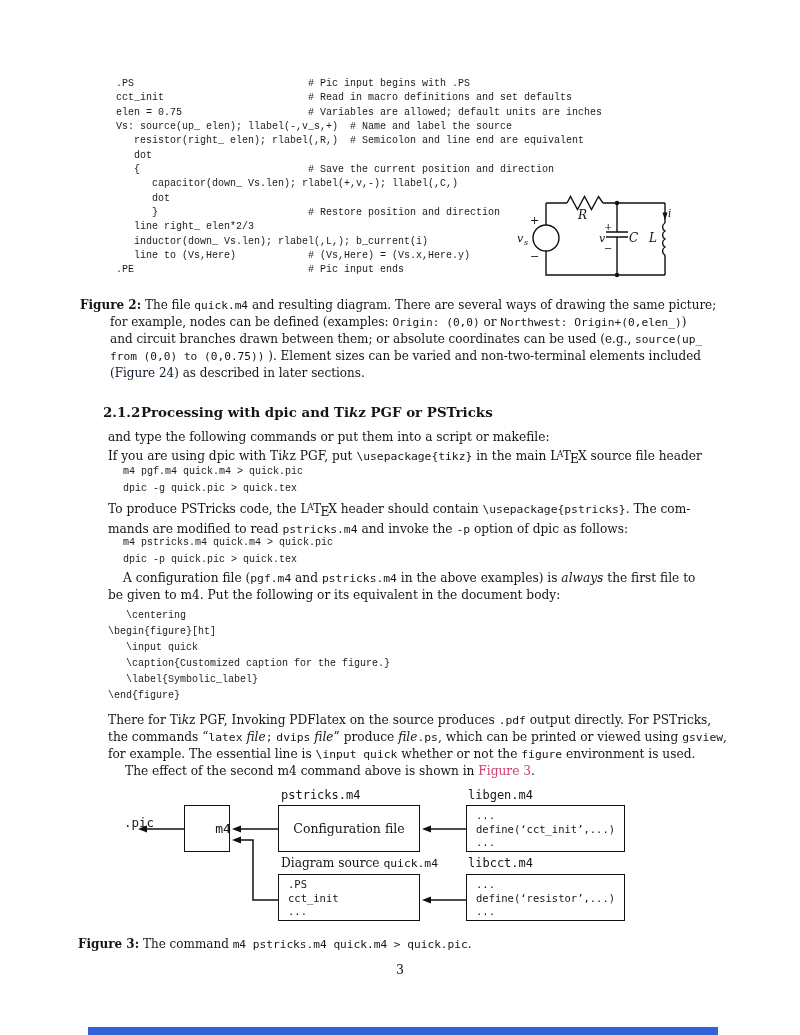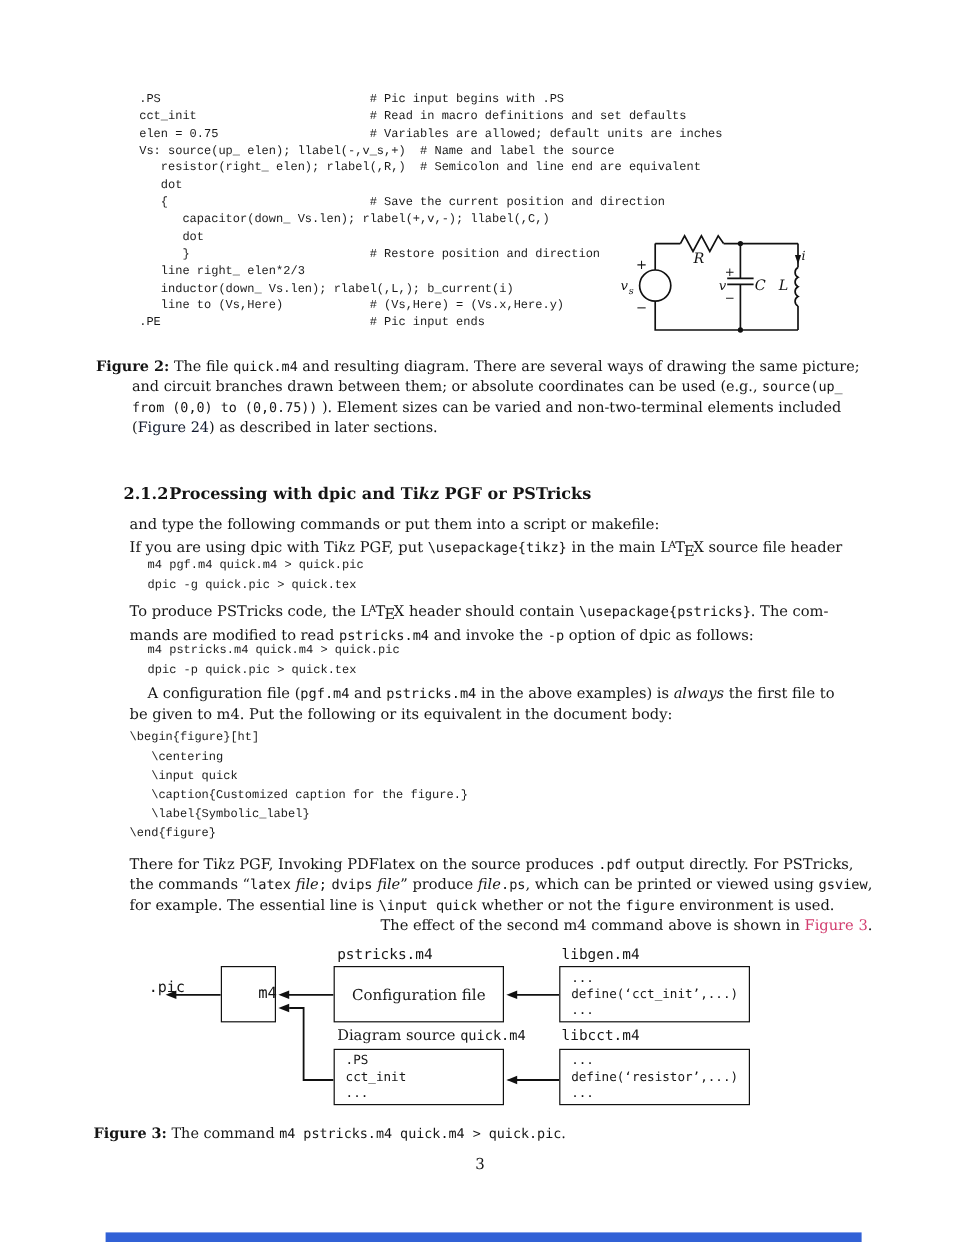--- a/index.html
+++ b/index.html
@@ -73,20 +73,21 @@
       <text x="84" y="49" font-style="italic">v</text>
       <text x="89" y="59" font-size="10">−</text>
       <text x="114" y="49" font-size="12" font-style="italic">C</text>
       <text x="134" y="49" font-size="12" font-style="italic">L</text>
       <text x="153" y="24" font-size="10.5" font-style="italic">i</text>
     </g>
   </svg>
 
   <div class="abs caption" style="left:80px;top:297px;">
     <div class="bodyline"><span class="s-bf">Figure 2:</span><span class="s-rm"> The file </span><span class="s-tt">quick.m4</span><span class="s-rm"> and resulting diagram. There are several ways of drawing the same picture;</span></div>
+    <div class="bodyline cont"><span class="s-rm">for example, nodes can be defined (examples: </span><span class="s-tt">Origin: (0,0)</span><span class="s-rm"> or </span><span class="s-tt">Northwest: Origin+(0,elen_)</span><span class="s-rm">)</span></div>
     <div class="bodyline cont"><span class="s-rm">and circuit branches drawn between them; or absolute coordinates can be used (e.g., </span><span class="s-tt">source(up_</span></div>
     <div class="bodyline cont"><span class="s-tt">from (0,0) to (0,0.75))</span><span class="s-rm"> ). Element sizes can be varied and non-two-terminal elements included</span></div>
     <div class="bodyline cont"><span class="s-rm">(</span><span class="s-link" style="color: #0f172a;">Figure 24</span><span class="s-rm">) as described in later sections.</span></div>
   </div>
 
   <div class="abs heading" style="left:70px;top:404px;">
     <span class="num">2.1.2</span><span><span class="s-bf">Processing with dpic and Ti</span><span class="s-bfi">k</span><span class="s-bf">z PGF or PSTricks</span></span>
   </div>
 
   <div class="abs" style="left:108px;top:429px;">
@@ -101,27 +102,27 @@
     <div class="bodyline"><span class="s-rm">mands are modified to read </span><span class="s-tt">pstricks.m4</span><span class="s-rm"> and invoke the </span><span class="s-tt">-p</span><span class="s-rm"> option of dpic as follows:</span></div>
   </div>
 
   <div class="abs codeblock mid" style="left:123px;top:534px;"><div>m4 pstricks.m4 quick.m4 &gt; quick.pic</div><div>dpic -p quick.pic &gt; quick.tex</div></div>
 
   <div class="abs" style="left:108px;top:570px;">
     <div class="bodyline indent1"><span class="s-rm">A configuration file (</span><span class="s-tt">pgf.m4</span><span class="s-rm"> and </span><span class="s-tt">pstricks.m4</span><span class="s-rm"> in the above examples) is </span><span class="s-it">always</span><span class="s-rm"> the first file to</span></div>
     <div class="bodyline"><span class="s-rm">be given to m4. Put the following or its equivalent in the document body:</span></div>
   </div>
 
-  <div class="abs codeblock figenv" style="left:108px;top:608px;"><div>\begin{figure}[ht]</div><div>   \centering</div><div>   \input quick</div><div>   \caption{Customized caption for the figure.}</div><div>   \label{Symbolic_label}</div><div>\end{figure}</div></div>
+  <div class="abs codeblock figenv" style="left:108px;top:608px;"><div>   \centering</div><div>\begin{figure}[ht]</div><div>   \input quick</div><div>   \caption{Customized caption for the figure.}</div><div>   \label{Symbolic_label}</div><div>\end{figure}</div></div>
 
   <div class="abs" style="left:108px;top:712px;">
     <div class="bodyline"><span class="s-rm">There for Ti</span><span class="s-it">k</span><span class="s-rm">z PGF, Invoking PDFlatex on the source produces </span><span class="s-tt">.pdf</span><span class="s-rm"> output directly. For PSTricks,</span></div>
     <div class="bodyline"><span class="s-rm">the commands “</span><span class="s-tt">latex</span><span class="s-rm"> </span><span class="s-it">file</span><span class="s-tt">;</span><span class="s-rm"> </span><span class="s-tt">dvips</span><span class="s-rm"> </span><span class="s-it">file</span><span class="s-rm">” produce </span><span class="s-it">file</span><span class="s-tt">.ps</span><span class="s-rm">, which can be printed or viewed using </span><span class="s-tt">gsview</span><span class="s-rm">,</span></div>
     <div class="bodyline"><span class="s-rm">for example. The essential line is </span><span class="s-tt">\input quick</span><span class="s-rm"> whether or not the </span><span class="s-tt">figure</span><span class="s-rm"> environment is used.</span></div>
-    <div class="bodyline" style="text-indent:17px;text-align:right;"><span class="s-rm">The effect of the second m4 command above is shown in </span><span class="s-link" style="color: rgb(210, 60, 110);">Figure 3</span><span class="s-rm">.</span></div>
+    <div class="bodyline" style="text-indent:17px;"><span class="s-rm">The effect of the second m4 command above is shown in </span><span class="s-link" style="color: rgb(210, 60, 110);">Figure 3</span><span class="s-rm">.</span></div>
   </div>
 
   <div class="abs fig3" style="left:100px;top:785px;">
     <svg class="abs" style="left:0;top:0;" width="560" height="150" viewBox="0 0 560 150">
       <g stroke="#111" stroke-width="1.5" fill="none">
         <line x1="84" y1="44" x2="46" y2="44"></line>
         <line x1="178" y1="44" x2="140" y2="44"></line>
         <line x1="366" y1="44" x2="330" y2="44"></line>
         <line x1="366" y1="115" x2="330" y2="115"></line>
         <polyline points="178,115 153,115 153,55 141,55"></polyline>

